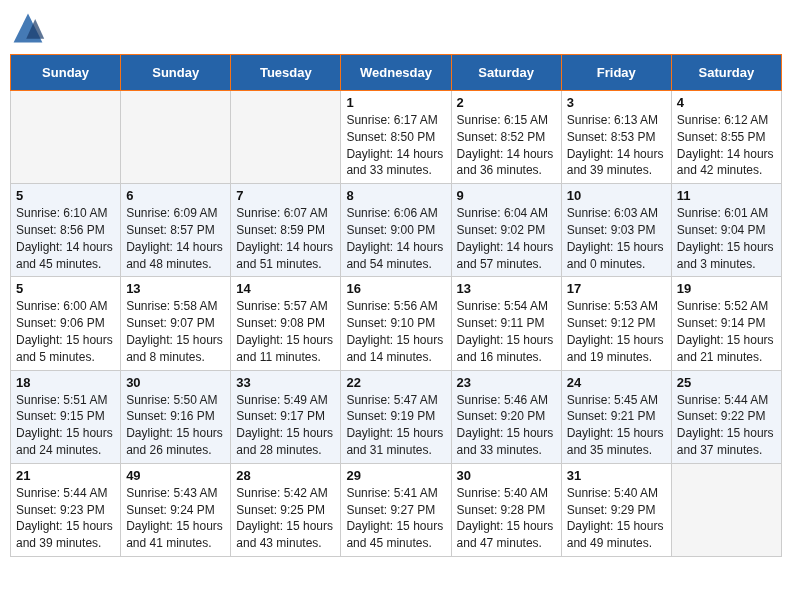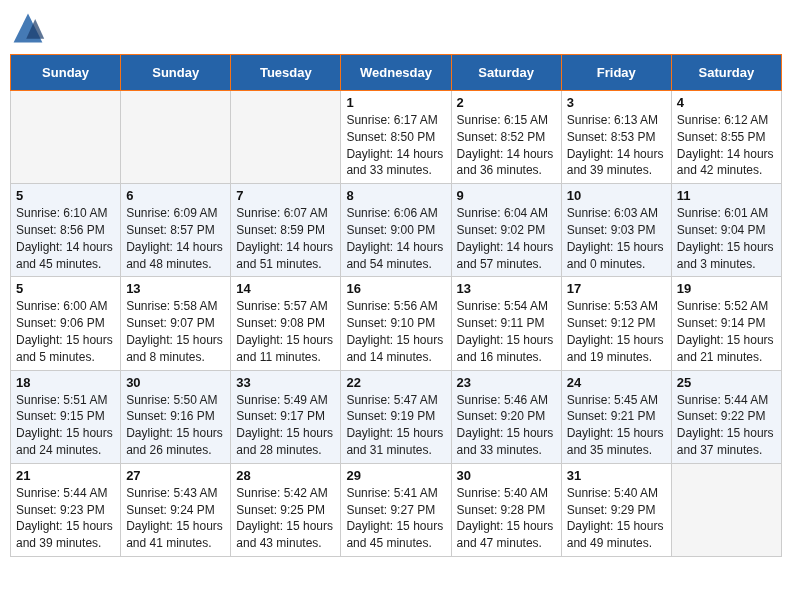--- a/index.html
+++ b/index.html
@@ -228,21 +228,21 @@
           <div class="day-num">25</div>
           <div class="cell-text">Sunrise: 5:44 AM<br>Sunset: 9:22 PM<br>Daylight: 15 hours and 37 minutes.</div>
         </td>
       </tr>
       <tr>
         <td>
           <div class="day-num">21</div>
           <div class="cell-text">Sunrise: 5:44 AM<br>Sunset: 9:23 PM<br>Daylight: 15 hours and 39 minutes.</div>
         </td>
         <td>
-          <div class="day-num">27</div>
+          <div class="day-num">49</div>
           <div class="cell-text">Sunrise: 5:43 AM<br>Sunset: 9:24 PM<br>Daylight: 15 hours and 41 minutes.</div>
         </td>
         <td>
           <div class="day-num">28</div>
           <div class="cell-text">Sunrise: 5:42 AM<br>Sunset: 9:25 PM<br>Daylight: 15 hours and 43 minutes.</div>
         </td>
         <td>
           <div class="day-num">29</div>
           <div class="cell-text">Sunrise: 5:41 AM<br>Sunset: 9:27 PM<br>Daylight: 15 hours and 45 minutes.</div>
         </td>

